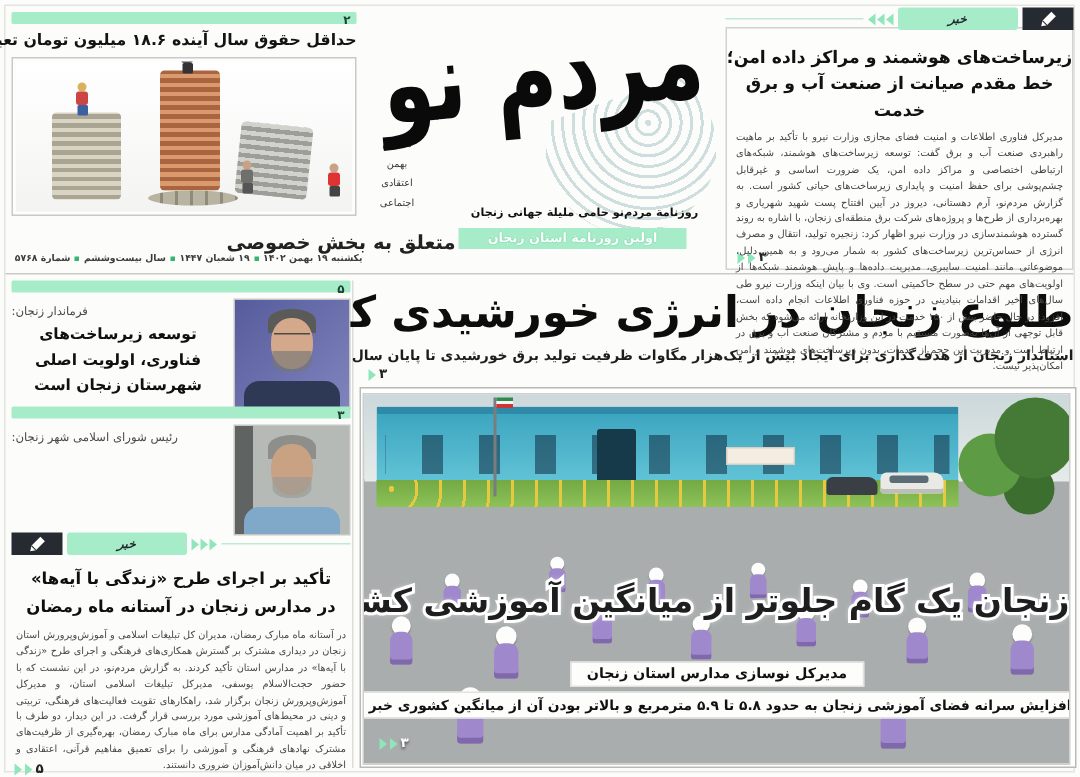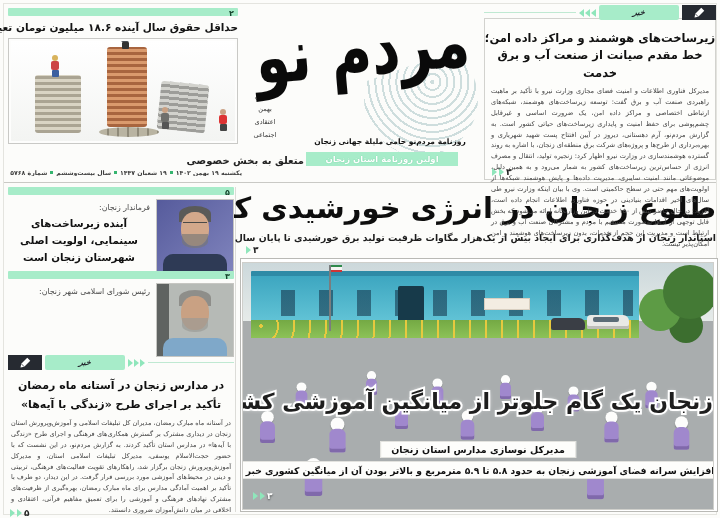--- a/index.html
+++ b/index.html
@@ -58,42 +58,42 @@
   .ornament{position:absolute;right:2px;top:36px;width:114px;height:114px;border-radius:50%;
     background:repeating-radial-gradient(circle at 60% 35%, #c6d8d8 0 2px, transparent 2px 7px);
     clip-path:polygon(0 35%,100% 0,100% 100%,0 100%);opacity:.85;}
   .logo{position:absolute;right:0;top:-4px;width:236px;text-align:center;font-size:56px;font-weight:bold;color:#0a0a0a;
     transform:rotate(-5deg) scaleY(1.3);transform-origin:center;letter-spacing:-3px;line-height:1.7;z-index:2;}
   .genres{position:absolute;left:6px;top:84px;width:34px;text-align:center;}
   .genres div{font-size:6.5px;color:#333;line-height:13px;letter-spacing:1px;}
   .tagline{position:absolute;left:60px;top:131px;width:176px;font-size:7.5px;font-weight:bold;text-align:center;color:#111;z-index:3;}
   .badge{position:absolute;left:64px;top:146px;width:152px;height:14px;background:#a7ecc9;display:flex;align-items:center;justify-content:center;z-index:3;}
   .badge span{font-size:8.5px;font-weight:bold;color:#fff;text-shadow:0 0 1px #58c08b;}
-  .ownership{position:absolute;left:0;top:149px;width:62px;font-size:10px;font-weight:bold;color:#222;white-space:nowrap;}
+  .ownership{position:absolute;left:0;top:149px;width:62px;font-size:13px;font-weight:bold;color:#222;white-space:nowrap;}
 
   
   .topright{position:absolute;left:484px;top:5px;width:232px;height:175px;}
   .topright .box{position:absolute;left:0;right:0;top:13px;bottom:0;border:1px solid #d2d2ce;background:#fdfdfb;}
   .topright .hdr{position:relative;z-index:2;}
   .tr-title{margin-top:10px;text-align:center;font-weight:bold;color:#111;}
   .tr-title .l1{font-size:11.5px;line-height:1.5;}
   .tr-title .l2{font-size:11.5px;line-height:1.5;}
   .tr-body{margin:4px 7px 0;font-size:6.6px;line-height:1.66;color:#444;text-align:justify;}
 
   
   .lead{position:absolute;left:242px;top:187px;width:474px;height:69px;}
   .lead .big{font-size:29px;font-weight:900;text-align:center;white-space:nowrap;color:#0d0d0d;letter-spacing:-.5px;line-height:1.45;}
   .lead .sub{margin-top:3px;font-size:9.3px;font-weight:bold;text-align:center;color:#1d1d1d;white-space:nowrap;}
 
   
   .sbitem{position:absolute;left:8px;width:226px;}
   .sb1{top:187px;} .sb2{top:271px;}
   .sbrow{display:flex;gap:6px;margin-top:4px;align-items:flex-start;}
   .sbtxt{flex:1;padding-top:4px;}
-  .kicker{font-size:7.8px;color:#4a4a4a;text-align:right;margin-bottom:3px;}
+  .kicker{font-size:7.8px;color:#4a4a4a;text-align:left;margin-bottom:3px;}
   .sbtitle{font-size:10.3px;font-weight:bold;color:#101010;text-align:center;line-height:1.65;}
   .portrait{position:relative;width:76px;height:72px;border:1px solid #c6c6c2;overflow:hidden;flex:0 0 auto;}
   .p1{background:linear-gradient(135deg,#565b9c,#8084bd);}
   .p2{background:linear-gradient(90deg,#5f6361 0 12px,#b6bab6 12px);}
   .portrait .hair{position:absolute;top:6px;left:50%;transform:translateX(-50%);width:32px;height:16px;border-radius:50% 50% 0 0;}
   .p1 .hair{background:#5a5a58;} .p2 .hair{background:#8e8e8a;}
   .portrait .face{position:absolute;top:12px;left:50%;transform:translateX(-50%);width:28px;height:34px;border-radius:46%;}
   .p1 .face{background:#d3a88b;} .p2 .face{background:#c9a183;}
   .portrait .beard{position:absolute;top:34px;left:50%;transform:translateX(-50%);width:26px;height:14px;border-radius:0 0 46% 46%;opacity:.65;}
   .p1 .beard{background:#777;} .p2 .beard{background:#9a9a95;}
@@ -254,21 +254,21 @@
     <div class="sbrow">
       <div class="portrait p1">
         <div class="hair"></div>
           <div class="face"></div>
           <div class="glasses"></div>
           <div class="beard"></div>
           <div class="shoulders"></div>
       </div>
       <div class="sbtxt">
         <div class="kicker">فرماندار زنجان:</div>
-        <div class="sbtitle">آینده زیرساخت‌های سینمایی، اولویت اصلی شهرستان زنجان است</div>
+        <div class="sbtitle">توسعه زیرساخت‌های فناوری، اولویت اصلی شهرستان زنجان است</div>
       </div>
     </div>
   </div>
 
   <div class="sbitem sb2">
     <div class="bar">
       <b>۳</b>
     </div>
     <div class="sbrow">
       <div class="portrait p2">
@@ -295,22 +295,22 @@
           <span>خبر</span>
         </span>
       <span class="chevs right">
           <i></i>
           <i></i>
           <i></i>
         </span>
       <span class="hline"></span>
     </div>
     <div class="ram-title">
+      <div>تأکید بر اجرای طرح «زندگی با آیه‌ها»</div>
       <div>در مدارس زنجان در آستانه ماه رمضان</div>
-      <div>تأکید بر اجرای طرح «زندگی با آیه‌ها»</div>
     </div>
     <div class="ram-body">در آستانه ماه مبارک رمضان، مدیران کل تبلیغات اسلامی و آموزش‌وپرورش استان زنجان در دیداری مشترک بر گسترش همکاری‌های فرهنگی و اجرای طرح «زندگی با آیه‌ها» در مدارس استان تأکید کردند. به گزارش مردم‌نو، در این نشست که با حضور حجت‌الاسلام یوسفی، مدیرکل تبلیغات اسلامی استان، و مدیرکل آموزش‌وپرورش زنجان برگزار شد، راهکارهای تقویت فعالیت‌های فرهنگی، تربیتی و دینی در محیط‌های آموزشی مورد بررسی قرار گرفت. در این دیدار، دو طرف با تأکید بر اهمیت آمادگی مدارس برای ماه مبارک رمضان، بهره‌گیری از ظرفیت‌های مشترک نهادهای فرهنگی و آموزشی را برای تعمیق مفاهیم قرآنی، اعتقادی و اخلاقی در میان دانش‌آموزان ضروری دانستند.</div>
     <div class="pgmark" style="left:2px;bottom:-6px;">
       <i></i>
         <i></i>
         <b>۵</b>
     </div>
   </div>
 
   <div class="photostory">

